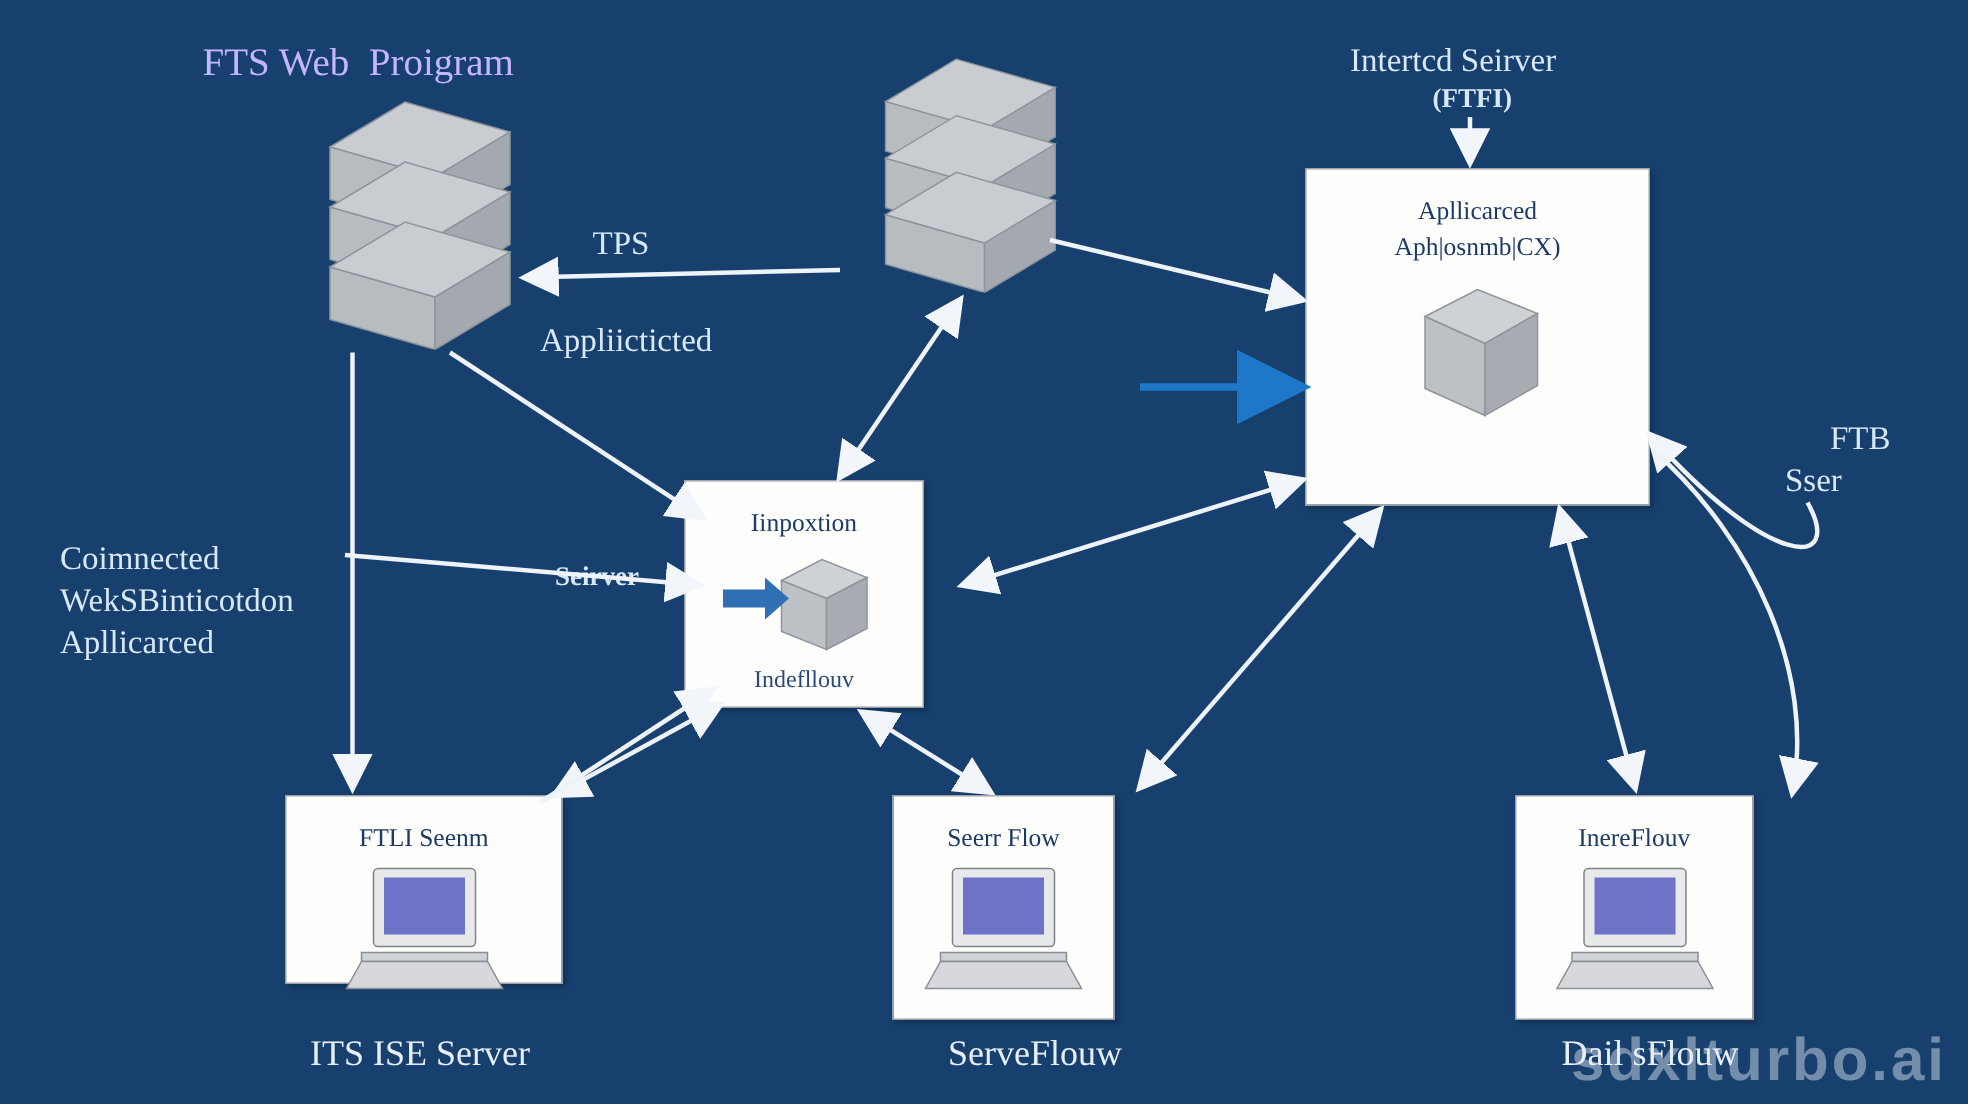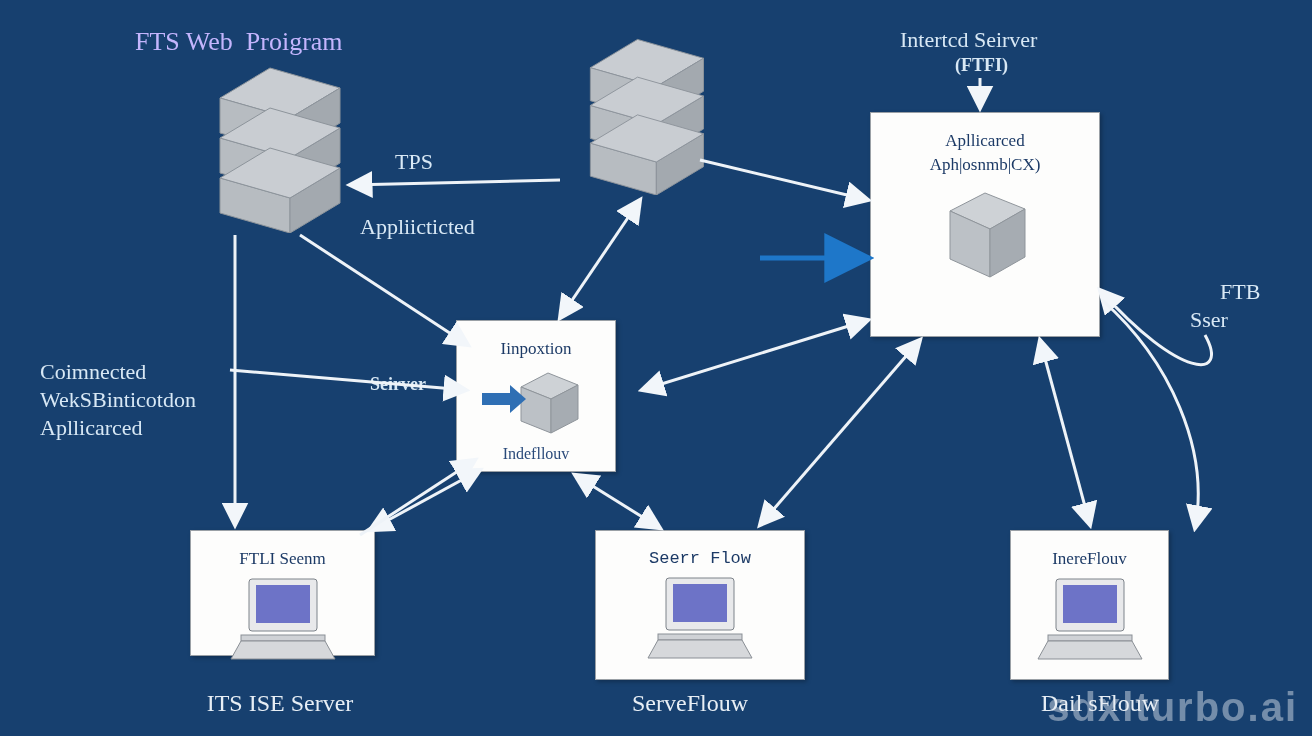--- a/index.html
+++ b/index.html
@@ -124,21 +124,21 @@
 <div class="box" style="left:190px; top:530px; width:185px; height:126px;">
   <div class="boxtitle">FTLI Seenm</div>
   <svg width="120" height="95" viewBox="0 0 120 95" style="display:block;margin:2px auto 0;">
     <rect x="26" y="6" width="68" height="52" rx="3" fill="#e8e9eb" stroke="#7d838a"></rect>
     <rect x="33" y="12" width="54" height="38" fill="#6d73c7"></rect>
     <rect x="18" y="62" width="84" height="6" fill="#cfd2d6" stroke="#8a8f95"></rect>
     <polygon points="18,68 102,68 112,86 8,86" fill="#d6d8db" stroke="#8a8f95"></polygon>
   </svg>
 </div>
 
-<div class="box" style="left:595px; top:530px; width:210px; height:150px;font-family:Liberation Mono, monospace;">
+<div class="box" style="left:595px; top:530px; width:148px; height:150px;">
   <div class="boxtitle">Seerr Flow</div>
   <svg width="120" height="95" viewBox="0 0 120 95" style="display:block;margin:2px auto 0;">
     <rect x="26" y="6" width="68" height="52" rx="3" fill="#e8e9eb" stroke="#7d838a"></rect>
     <rect x="33" y="12" width="54" height="38" fill="#6d73c7"></rect>
     <rect x="18" y="62" width="84" height="6" fill="#cfd2d6" stroke="#8a8f95"></rect>
     <polygon points="18,68 102,68 112,86 8,86" fill="#d6d8db" stroke="#8a8f95"></polygon>
   </svg>
 </div>
 
 <div class="box" style="left:1010px; top:530px; width:159px; height:150px;">

